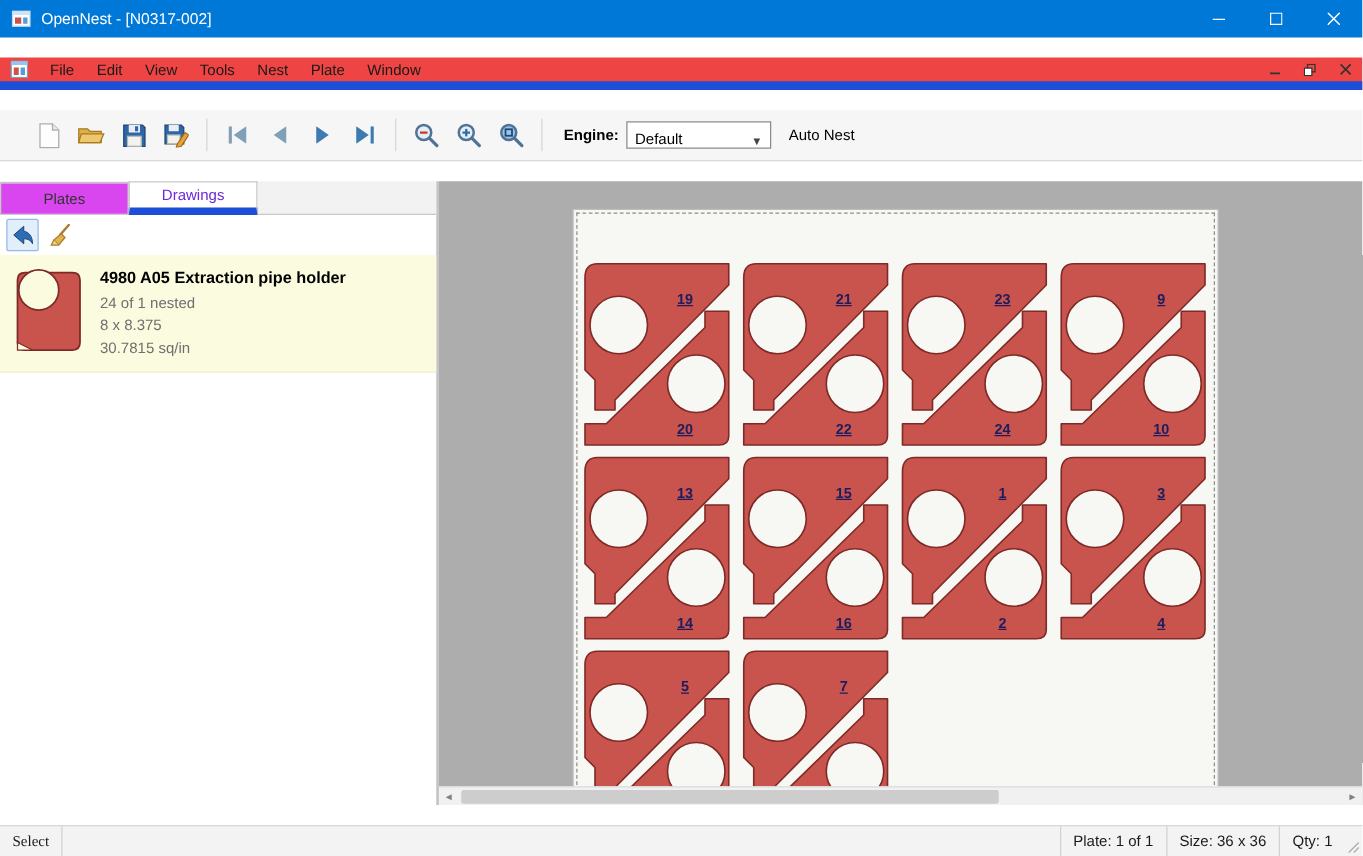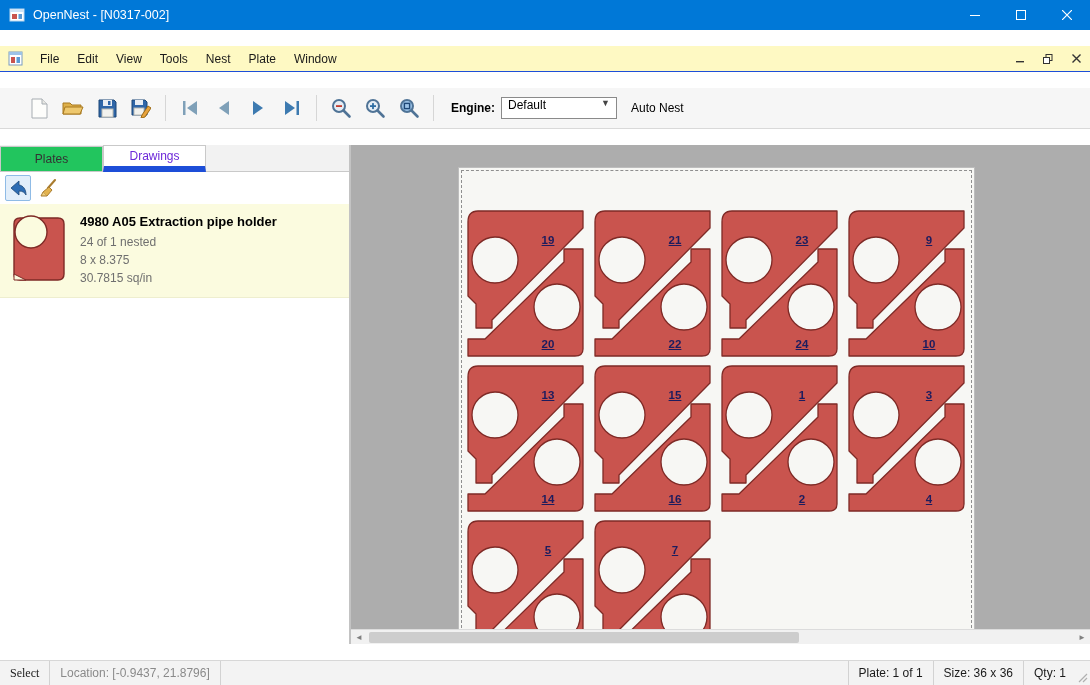--- a/index.html
+++ b/index.html
@@ -8,40 +8,40 @@
   .window { width:1090px; height:685px; display:flex; flex-direction:column;gap:16px; }
 
   
   .titlebar { height:30px; background:#0078d7; color:#fff; display:flex; align-items:center; flex:0 0 30px; }
   .tb-icon { width:16px; height:16px; margin:0 8px 0 9px; }
   .tb-title { font-size:12.5px; }
   .tb-spacer { flex:1; }
   .tb-btn { width:46px; height:30px; display:flex; align-items:center; justify-content:center; cursor:default; }
 
   
-  .menubar { height:26px; background:#fef9c3; border-bottom:1px solid #1d4ed8; display:flex; align-items:center; font-size:12px; color:#1a1a1a; flex:0 0 26px; }
+  .menubar { height:26px; background:#ef4444; border-bottom:7px solid #1d4ed8; display:flex; align-items:center; font-size:12px; color:#1a1a1a; flex:0 0 26px; }
   .mb-icon { width:15px; height:15px; margin:0 8px 0 8px; }
   .menu-item { padding:5px 9px; }
   .mb-spacer { flex:1; }
   .mdi-btn { width:28px; height:22px; display:flex; align-items:center; justify-content:center; }
 
   
   .toolbar { height:41px; background:#f6f6f6; border-bottom:1px solid #d9d9d9; display:flex; align-items:center; padding-left:22px; flex:0 0 41px; }
   .tool-btn { width:32px; height:32px; display:flex; align-items:center; justify-content:center; border:1px solid transparent; border-radius:2px; margin:0 1px; }
   .tool-sep { width:1px; height:26px; background:#d6d6d6; margin:0 7px; }
   .engine-label { font-size:12px; font-weight:bold; margin:0 6px 0 10px; }
-  .engine-combo { width:116px; height:22px; background:#fff; border:1px solid #8a8a8a; font-size:12px; display:flex; align-items:flex-start; padding:0 6px; justify-content:space-between; }
+  .engine-combo { width:116px; height:22px; background:#fff; border:1px solid #8a8a8a; font-size:12px; display:flex; align-items:flex-end; padding:0 6px; justify-content:space-between; }
   .combo-arrow { font-size:9px; color:#444; }
   .autonest-label { font-size:12px; margin-left:14px; }
 
   
   .main { flex:1; display:flex; min-height:0; }
   .sidebar { width:351px; flex:0 0 351px; background:#fff; border-right:2px solid #c3c3c3; display:flex; flex-direction:column; }
   .tabstrip { height:27px; background:#f2f2f2; display:flex; align-items:flex-end; border-bottom:1px solid #c9c9c9; }
-  .tab { height:25px; min-width:103px; display:flex; align-items:center; justify-content:center; font-size:12px; border:1px solid #c9c9c9; border-bottom:none; background:#22c55e; color:#333; }
+  .tab { height:25px; min-width:103px; display:flex; align-items:center; justify-content:center; font-size:12px; border:1px solid #c9c9c9; border-bottom:none; background:#d946ef; color:#333; }
   .tab.active { background:#fff; height:27px; position:relative; top:1px; border-bottom:6px solid #1d4ed8; color:#6d28d9; }
   .panel-toolbar { height:32px; display:flex; align-items:center; gap:5px; padding:3px 5px; }
   .panel-btn { width:26px; height:26px; display:flex; align-items:center; justify-content:center; border:1px solid transparent; border-radius:2px; }
   .panel-btn.toggled { background:#e2eefa; border-color:#8fbbe6; }
   .drawing-item { display:flex; background:#fbfbdf; padding:8px 8px 10px 8px; border-bottom:1px solid #eeeecf; }
   .thumb { width:62px; height:74px; flex:0 0 62px; }
   .item-text { margin-left:10px; padding-top:2px; }
   .item-title { font-size:13px; font-weight:bold; color:#000; margin-bottom:4px; }
   .item-line { font-size:12px; color:#6f6f6f; line-height:1.5; }
 
@@ -357,21 +357,20 @@
       <div class="hscroll">
         <div class="harrow left">◄</div>
         <div class="hthumb"></div>
         <div class="harrow right">►</div>
       </div>
     </div>
   </div>
 
   <div class="statusbar">
     <div class="seg mode">Select</div>
-    <div class="seg loc">Location: [-0.9437, 21.8796]</div>
     <div class="sb-spacer"></div>
     <div class="seg rt">Plate: 1 of 1</div>
     <div class="seg rt">Size: 36 x 36</div>
     <div class="seg rt">Qty: 1</div>
     <div class="grip">
       <svg width="10" height="10" viewBox="0 0 10 10">
         <path d="M9,1 L1,9 M9,5 L5,9 M9,9 L9,9" stroke="#b0b0b0" stroke-width="1.2"></path>
       </svg>
     </div>
   </div>

